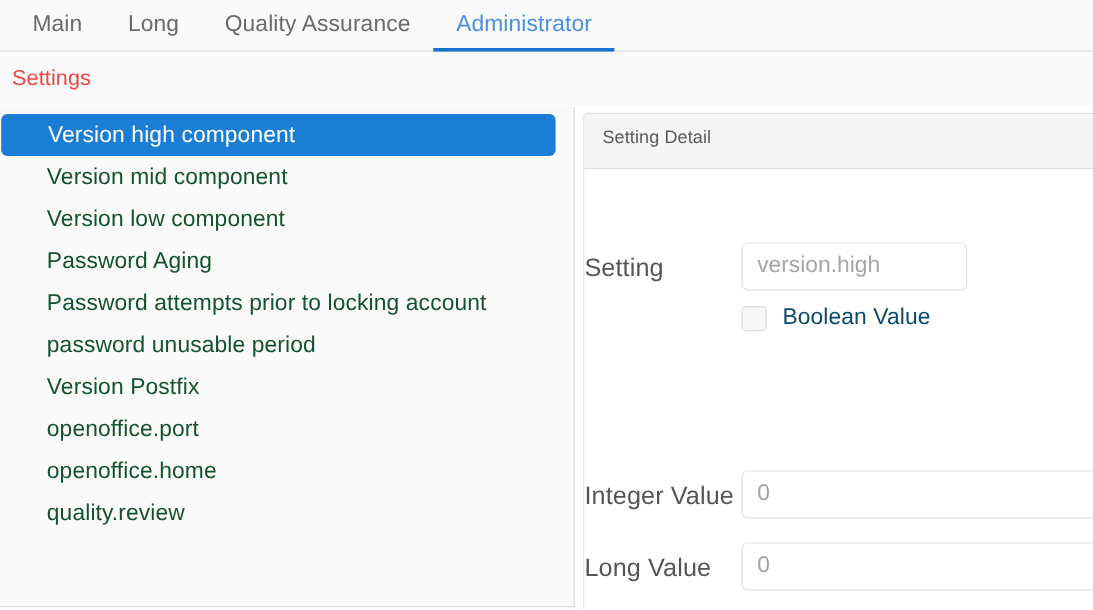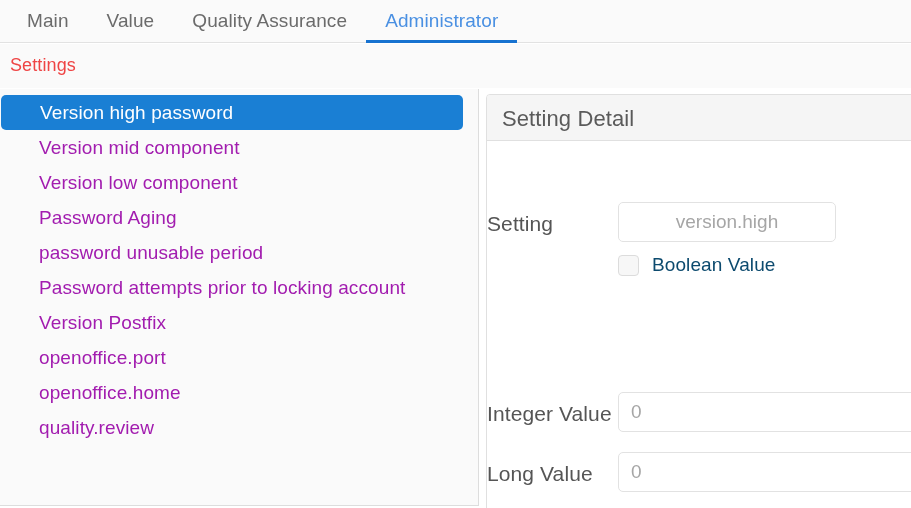--- a/index.html
+++ b/index.html
@@ -98,21 +98,21 @@
     left: 0;
     top: 6px;
     right: 0;
   }
   .list-item {
     position: relative;
     height: 35px;
     line-height: 35px;
     padding-left: 39px;
     font-size: 19px;
-    color: #a21caf;
+    color: #14532d;
     cursor: pointer;
     white-space: nowrap;
     letter-spacing: 0.1px;
   }
   .list-item.selected {
     background: #1a7fd4;
     color: #ffffff;
     border-radius: 5px;
     margin-right: 15px;
     margin-left: 1px;
@@ -135,21 +135,21 @@
     left: 0; top: 0;
     width: 100%;
     height: 46px;
     background: #f5f5f5;
     border-bottom: 1px solid #e0e0e0;
   }
   .panel-header-title {
     position: absolute;
     left: 15px;
     top: 11px;
-    font-size: 22px;
+    font-size: 15px;
     color: #5a5a5a;
     letter-spacing: 0.1px;
   }
 
   .form-body {
     position: absolute;
     left: 0;
     top: 47px;
     width: 100%;
     bottom: 0;
@@ -180,23 +180,22 @@
     color: #333333;
     padding: 0 12px;
     outline: none;
   }
   .form-control::placeholder {
     color: #a6a6a6;
     opacity: 1;
   }
   .input-setting {
     top: 0px;
-    width: 218px;
+    width: 188px;
     height: 40px;
-    text-align: center;
   }
   .input-wide {
     top: 0px;
     width: 310px;
     height: 40px;
   }
 
   
   .checkbox-row {
     position: absolute;
@@ -223,38 +222,38 @@
   }
 </style>
 </head>
 <body>
 
 <div id="app">
 
   <div class="navbar">
     <div class="nav-tabs">
       <div class="nav-tab">Main</div>
-      <div class="nav-tab">Value</div>
+      <div class="nav-tab">Long</div>
       <div class="nav-tab">Quality Assurance</div>
       <div class="nav-tab active">Administrator</div>
     </div>
   </div>
 
   <div class="subbar">
     <div class="breadcrumb-link">Settings</div>
   </div>
 
   <div class="list-panel">
     <div class="list-items">
-      <div class="list-item selected">Version high password</div>
+      <div class="list-item selected">Version high component</div>
       <div class="list-item">Version mid component</div>
       <div class="list-item">Version low component</div>
       <div class="list-item">Password Aging</div>
+      <div class="list-item">Password attempts prior to locking account</div>
       <div class="list-item">password unusable period</div>
-      <div class="list-item">Password attempts prior to locking account</div>
       <div class="list-item">Version Postfix</div>
       <div class="list-item">openoffice.port</div>
       <div class="list-item">openoffice.home</div>
       <div class="list-item">quality.review</div>
     </div>
   </div>
 
   <div class="detail-panel">
 
     <div class="panel-header">

